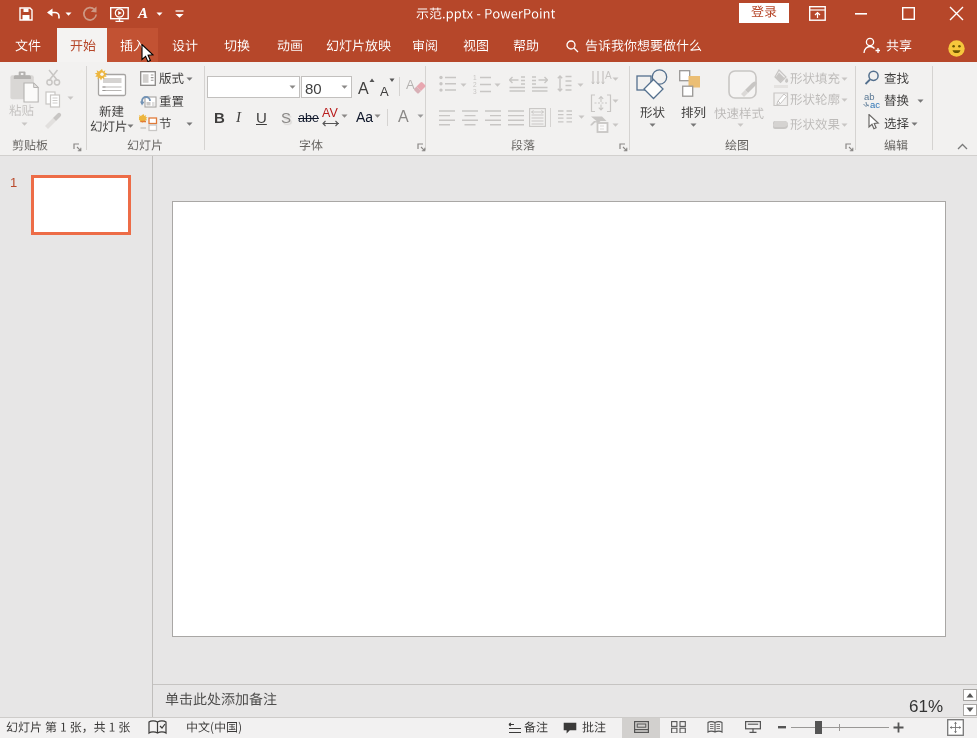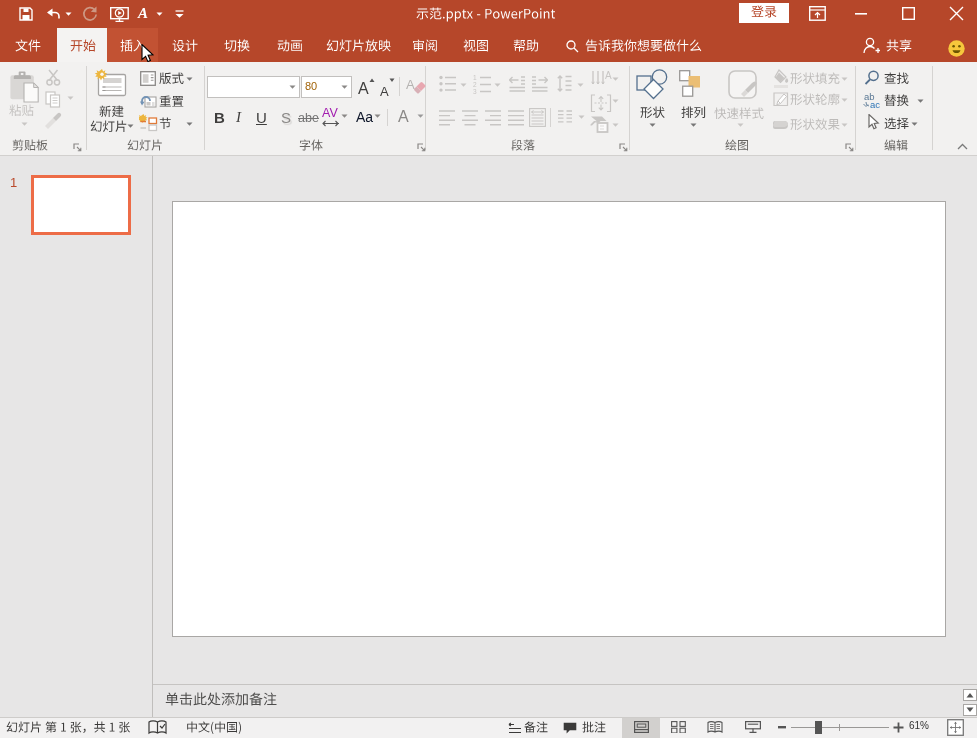--- a/index.html
+++ b/index.html
@@ -234,21 +234,21 @@
       <path transform="translate(0,11.0)" d="M1.2 -6.1V-5.2H4.5V1.0H5.5V-5.2H9.7V-1.9C9.7 -1.7 9.6 -1.7 9.3 -1.7C9.1 -1.7 8.2 -1.7 7.3 -1.7C7.5 -1.4 7.6 -1.0 7.6 -0.7C8.8 -0.7 9.6 -0.7 10.0 -0.9C10.5 -1.0 10.6 -1.3 10.6 -1.9V-6.1ZM7.9 -10.5V-9.1H4.6V-10.5H3.6V-9.1H0.7V-8.2H3.6V-6.8H4.6V-8.2H7.9V-6.8H8.9V-8.2H11.8V-9.1H8.9V-10.5Z" fill="#3F3E3D"></path>
     </svg>
     <svg style="position:absolute;left:186px;top:122px" width="7" height="5" viewBox="0 0 7 5">
       <path d="M0.5 0.5 L3.5 3.8 L6.5 0.5z" fill="#777"></path>
     </svg>
     <div class="abs" style="left:207px;top:76px;width:93px;height:22px;background:#fff;border:1px solid #C2C0BE"></div>
     <svg style="position:absolute;left:289px;top:85px" width="7" height="5" viewBox="0 0 7 5">
       <path d="M0.5 0.5 L3.5 3.8 L6.5 0.5z" fill="#8a8886"></path>
     </svg>
     <div class="abs" style="left:301px;top:76px;width:51px;height:22px;background:#fff;border:1px solid #C2C0BE"></div>
-    <div class="abs" style="left:305px;top:80px;font-size:11px;color:#a16207">80</div>
+    <div class="abs" style="left:305px;top:80px;font-size:15px;color:#404040">80</div>
     <svg style="position:absolute;left:341px;top:85px" width="7" height="5" viewBox="0 0 7 5">
       <path d="M0.5 0.5 L3.5 3.8 L6.5 0.5z" fill="#8a8886"></path>
     </svg>
     <div class="abs" style="left:358px;top:80px;font-size:16px;color:#3F3E3D">A</div>
     <svg style="position:absolute;left:369px;top:78px" width="6" height="5" viewBox="0 0 6 5">
       <path d="M3 0.5 L5.5 4 L0.5 4z" fill="#555"></path>
     </svg>
     <div class="abs" style="left:380px;top:84px;font-size:13px;color:#3F3E3D">A</div>
     <svg style="position:absolute;left:389px;top:78px" width="6" height="5" viewBox="0 0 6 5">
       <path d="M0.5 0.5 L5.5 0.5 L3 4z" fill="#555"></path>
@@ -257,22 +257,22 @@
     <div class="abs" style="left:406px;top:77px;font-size:13px;color:#B5B3B1">A</div>
     <svg style="position:absolute;left:411px;top:81px" width="15" height="13" viewBox="0 0 15 13">
       <path d="M5.5 5.5 L9.5 1.5 q1-1 2 0 l2.5 2.5 q1 1 0 2 L10 10 Z" fill="#E8A7B0"></path>
       <path d="M5.5 5.5 L10 10 L8 12 q-1 1 -2 0 L3.5 9.5 q-1-1 0-2 Z" fill="#D8B0B6"></path>
     </svg>
     <div class="abs" style="left:214px;top:109px;font-size:15px;font-weight:bold;color:#3F3E3D">B</div>
     <div class="abs" style="left:236px;top:109px;font-size:15px;font-style:italic;font-family:'Liberation Serif',serif;color:#3F3E3D">I</div>
     <div class="abs" style="left:256px;top:109px;font-size:15px;text-decoration:underline;color:#3F3E3D">U</div>
     <div class="abs" style="left:281px;top:109px;font-size:15px;color:#8a8886;text-shadow:1.5px 1.5px 1px #D8D6D4">S</div>
     <div class="abs" style="left:298px;top:111px;font-size:12.5px;color:#77757 3;text-decoration:line-through"></div>
-    <div class="abs" style="left:298px;top:111px;font-size:12.5px;color:#737373;text-decoration:line-through">abe</div>
-    <div class="abs" style="left:322px;top:106px;font-size:12.5px;color:#a21caf">AV</div>
+    <div class="abs" style="left:298px;top:111px;font-size:12.5px;color:#0f172a;text-decoration:line-through">abe</div>
+    <div class="abs" style="left:322px;top:106px;font-size:12.5px;color:#b91c1c">AV</div>
     <svg style="position:absolute;left:322px;top:120px" width="18" height="7" viewBox="0 0 18 7">
       <path d="M1 3.5 h16 M3.5 1 L1 3.5 L3.5 6 M13.5 1 L16 3.5 L13.5 6" fill="none" stroke="#555" stroke-width="1.1"></path>
     </svg>
     <svg style="position:absolute;left:341px;top:114px" width="7" height="5" viewBox="0 0 7 5">
       <path d="M0.5 0.5 L3.5 3.8 L6.5 0.5z" fill="#8a8886"></path>
     </svg>
     <div class="abs" style="left:356px;top:109px;font-size:14px;color:#0f172a">Aa</div>
     <svg style="position:absolute;left:374px;top:114px" width="7" height="5" viewBox="0 0 7 5">
       <path d="M0.5 0.5 L3.5 3.8 L6.5 0.5z" fill="#8a8886"></path>
     </svg>
@@ -519,18 +519,18 @@
     </svg>
     <svg style="position:absolute;left:778px;top:726px" width="8" height="3" viewBox="0 0 8 3">
       <rect width="8" height="2.4" fill="#555"></rect>
     </svg>
     <div class="abs" style="left:791px;top:727px;width:98px;height:1px;background:#9a9896"></div>
     <div class="abs" style="left:839px;top:724px;width:1px;height:7px;background:#9a9896"></div>
     <div class="abs" style="left:815px;top:721px;width:7px;height:13px;background:#555"></div>
     <svg style="position:absolute;left:893px;top:722px" width="11" height="11" viewBox="0 0 11 11">
       <path d="M5.5 0.5 v10 M0.5 5.5 h10" stroke="#555" stroke-width="1.8"></path>
     </svg>
-    <div class="abs" style="left:909px;top:720px;font-size:10px;color:#333">61%</div>
+    <div class="abs" style="left:909px;top:697px;font-size:17px;color:#333">61%</div>
     <svg style="position:absolute;left:947px;top:719px" width="17" height="17" viewBox="0 0 17 17">
       <rect x="0.7" y="0.7" width="15.6" height="15.6" fill="#fff" stroke="#777" stroke-width="1.3"></rect>
       <path d="M8.5 3 v11 M3 8.5 h11" stroke="#777" stroke-width="0.9"></path>
       <path d="M8.5 2.8 L7 4.8 h3 z M8.5 14.2 L7 12.2 h3 z M2.8 8.5 L4.8 7 v3 z M14.2 8.5 L12.2 7 v3 z" fill="#777"></path>
     </svg>
   </div>
 </body></html>

